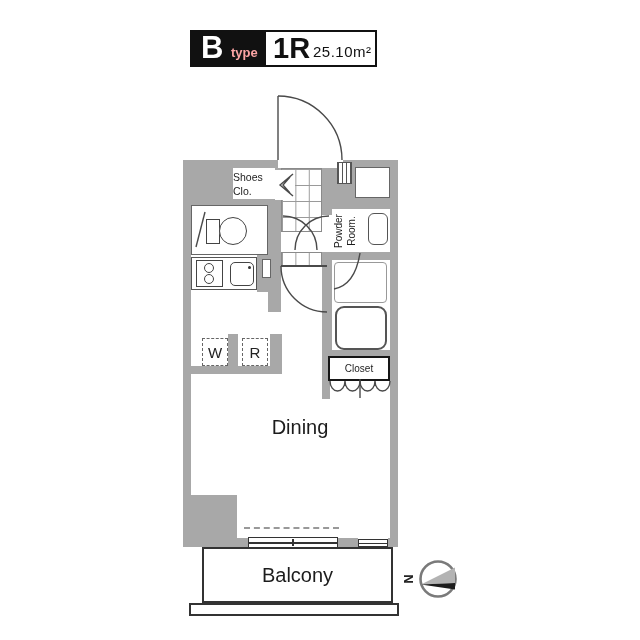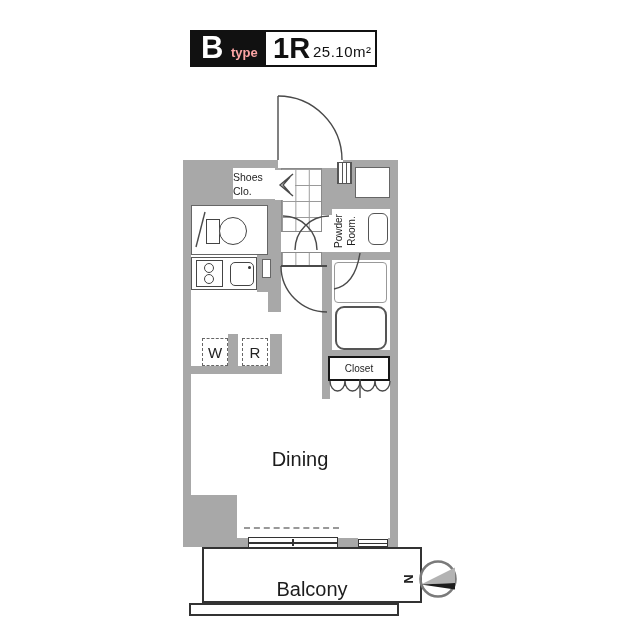--- a/index.html
+++ b/index.html
@@ -99,31 +99,31 @@
 
   <div class="abs room" style="left:332px;top:260px;width:58px;height:90px;"></div>
   <div class="abs" style="left:334px;top:262px;width:53px;height:41px;border:1px solid #999;border-radius:4px;"></div>
   <div class="abs room" style="left:335px;top:306px;width:52px;height:44px;border:2px solid #555;border-radius:9px;"></div>
 
   <div class="abs room ctr" style="left:328px;top:356px;width:62px;height:25px;border:2px solid #161616;">
     <span class="ln" style="font-size:10px;">Closet</span>
   </div>
 
   <div class="abs ln" style="left:210px;top:413px;width:180px;text-align:center;font-size:20px;line-height:29px;">
-    <span style="display:block;margin-top:32px;">Dining</span>
+    <span style="display:block;">Dining</span>
   </div>
 
   <div class="abs" style="left:244px;top:527px;width:95px;height:0;border-top:2px dashed #999;"></div>
   <div class="abs room" style="left:248px;top:537px;width:90px;height:11px;border:1px solid #333;"></div>
   <div class="abs" style="left:248px;top:542px;width:90px;height:1.8px;background:#333;"></div>
   <div class="abs" style="left:292px;top:539px;width:1.8px;height:7px;background:#333;"></div>
   <div class="abs room" style="left:358px;top:539px;width:30px;height:8px;border:1px solid #333;"></div>
   <div class="abs" style="left:358px;top:542.5px;width:30px;height:1.2px;background:#333;"></div>
 
-  <div class="abs room ctr" style="left:202px;top:547px;width:220px;height:56px;border:2px solid #333;align-items:flex-end;">
+  <div class="abs room ctr" style="left:202px;top:547px;width:191px;height:56px;border:2px solid #333;">
     <span class="ln" style="font-size:20px;">Balcony</span>
   </div>
   <div class="abs room" style="left:189px;top:603px;width:210px;height:13px;border:2px solid #333;"></div>
 
   <div class="abs" style="left:402px;top:572px;width:14px;height:14px;transform:rotate(-90deg);font-size:12.5px;font-weight:bold;color:#222;text-align:center;">N</div>
 
   <svg width="640" height="640" viewBox="0 0 640 640">
     <g stroke="#4a4a4a" stroke-width="1.4" fill="none">
       <path d="M 278 96 L 278 160"></path>
       <path d="M 278 96 A 64 64 0 0 1 342 160"></path>

